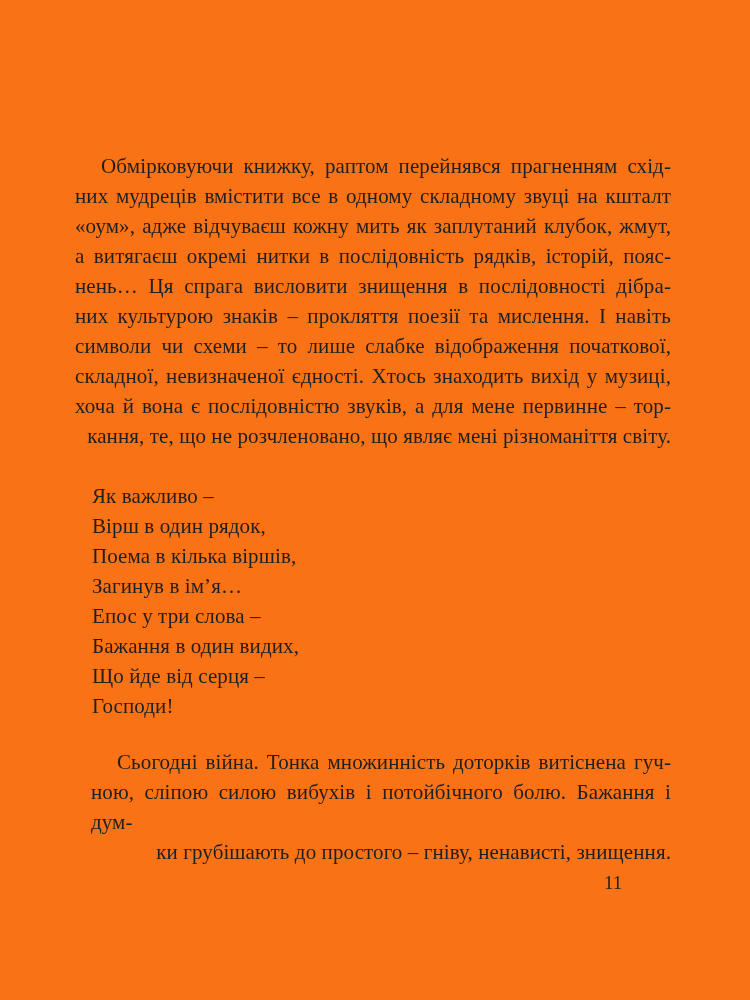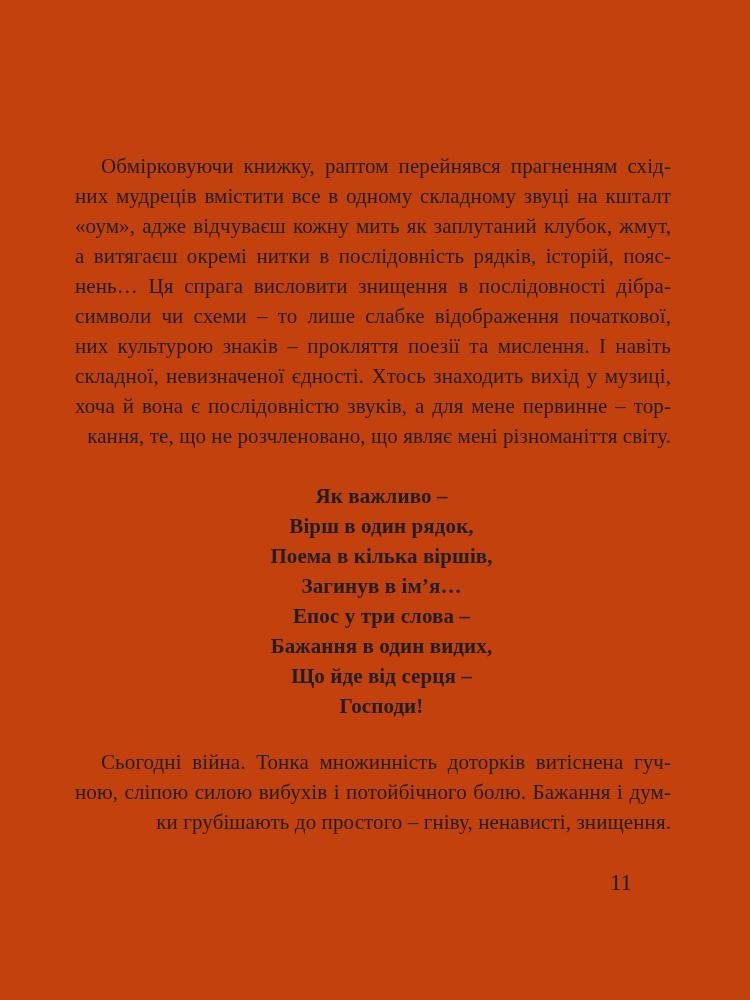--- a/index.html
+++ b/index.html
@@ -4,21 +4,21 @@
 <style>
   html, body {
     margin: 0;
     padding: 0;
     background: #ffffff;
   }
   .page {
     position: relative;
     width: 750px;
     height: 1000px;
-    background: #c2410c;
+    background: #f97316;
     font-family: "Liberation Serif", serif;
     color: #1f1f1f;
     overflow: hidden;
   }
   .text-block {
     position: absolute;
     left: 75px;
     top: 151px;
     width: 596px;
     font-size: 21px;
@@ -34,52 +34,52 @@
   }
   .para .line.last {
     text-align: right;
     text-align-last: auto;
   }
   .poem {
     margin-top: 30px;
     padding-left: 17px;
   }
   .poem .line {
-    text-align: center;
-    font-weight: bold;
+    text-align: left;
   }
   .para-2 {
     margin-top: 26px;
+    margin-left: 16px;
   }
   .folio {
     position: absolute;
     left: 604px;
     top: 872px;
     width: 34px;
-    text-align: center;
-    font-size: 23px;
+    text-align: left;
+    font-size: 19px;
     line-height: 22px;
     color: #1f1f1f;
   }
 </style>
 </head>
 <body>
 
 <div class="page">
 
   <div class="text-block">
 
     <div class="para para-1">
       <div class="line first">Обмірковуючи книжку, раптом перейнявся прагненням схід-</div>
       <div class="line">них мудреців вмістити все в одному складному звуці на кшталт</div>
       <div class="line">«оум», адже відчуваєш кожну мить як заплутаний клубок, жмут,</div>
       <div class="line">а витягаєш окремі нитки в послідовність рядків, історій, пояс-</div>
       <div class="line">нень… Ця спрага висловити знищення в послідовності дібра-</div>
+      <div class="line">них культурою знаків – прокляття поезії та мислення. І навіть</div>
       <div class="line">символи чи схеми – то лише слабке відображення початкової,</div>
-      <div class="line">них культурою знаків – прокляття поезії та мислення. І навіть</div>
       <div class="line">складної, невизначеної єдності. Хтось знаходить вихід у музиці,</div>
       <div class="line">хоча й вона є послідовністю звуків, а для мене первинне – тор-</div>
       <div class="line last">кання, те, що не розчленовано, що являє мені різноманіття світу.</div>
     </div>
 
     <div class="poem">
       <div class="line">Як важливо –</div>
       <div class="line">Вірш в один рядок,</div>
       <div class="line">Поема в кілька віршів,</div>
       <div class="line">Загинув в ім’я…</div>

